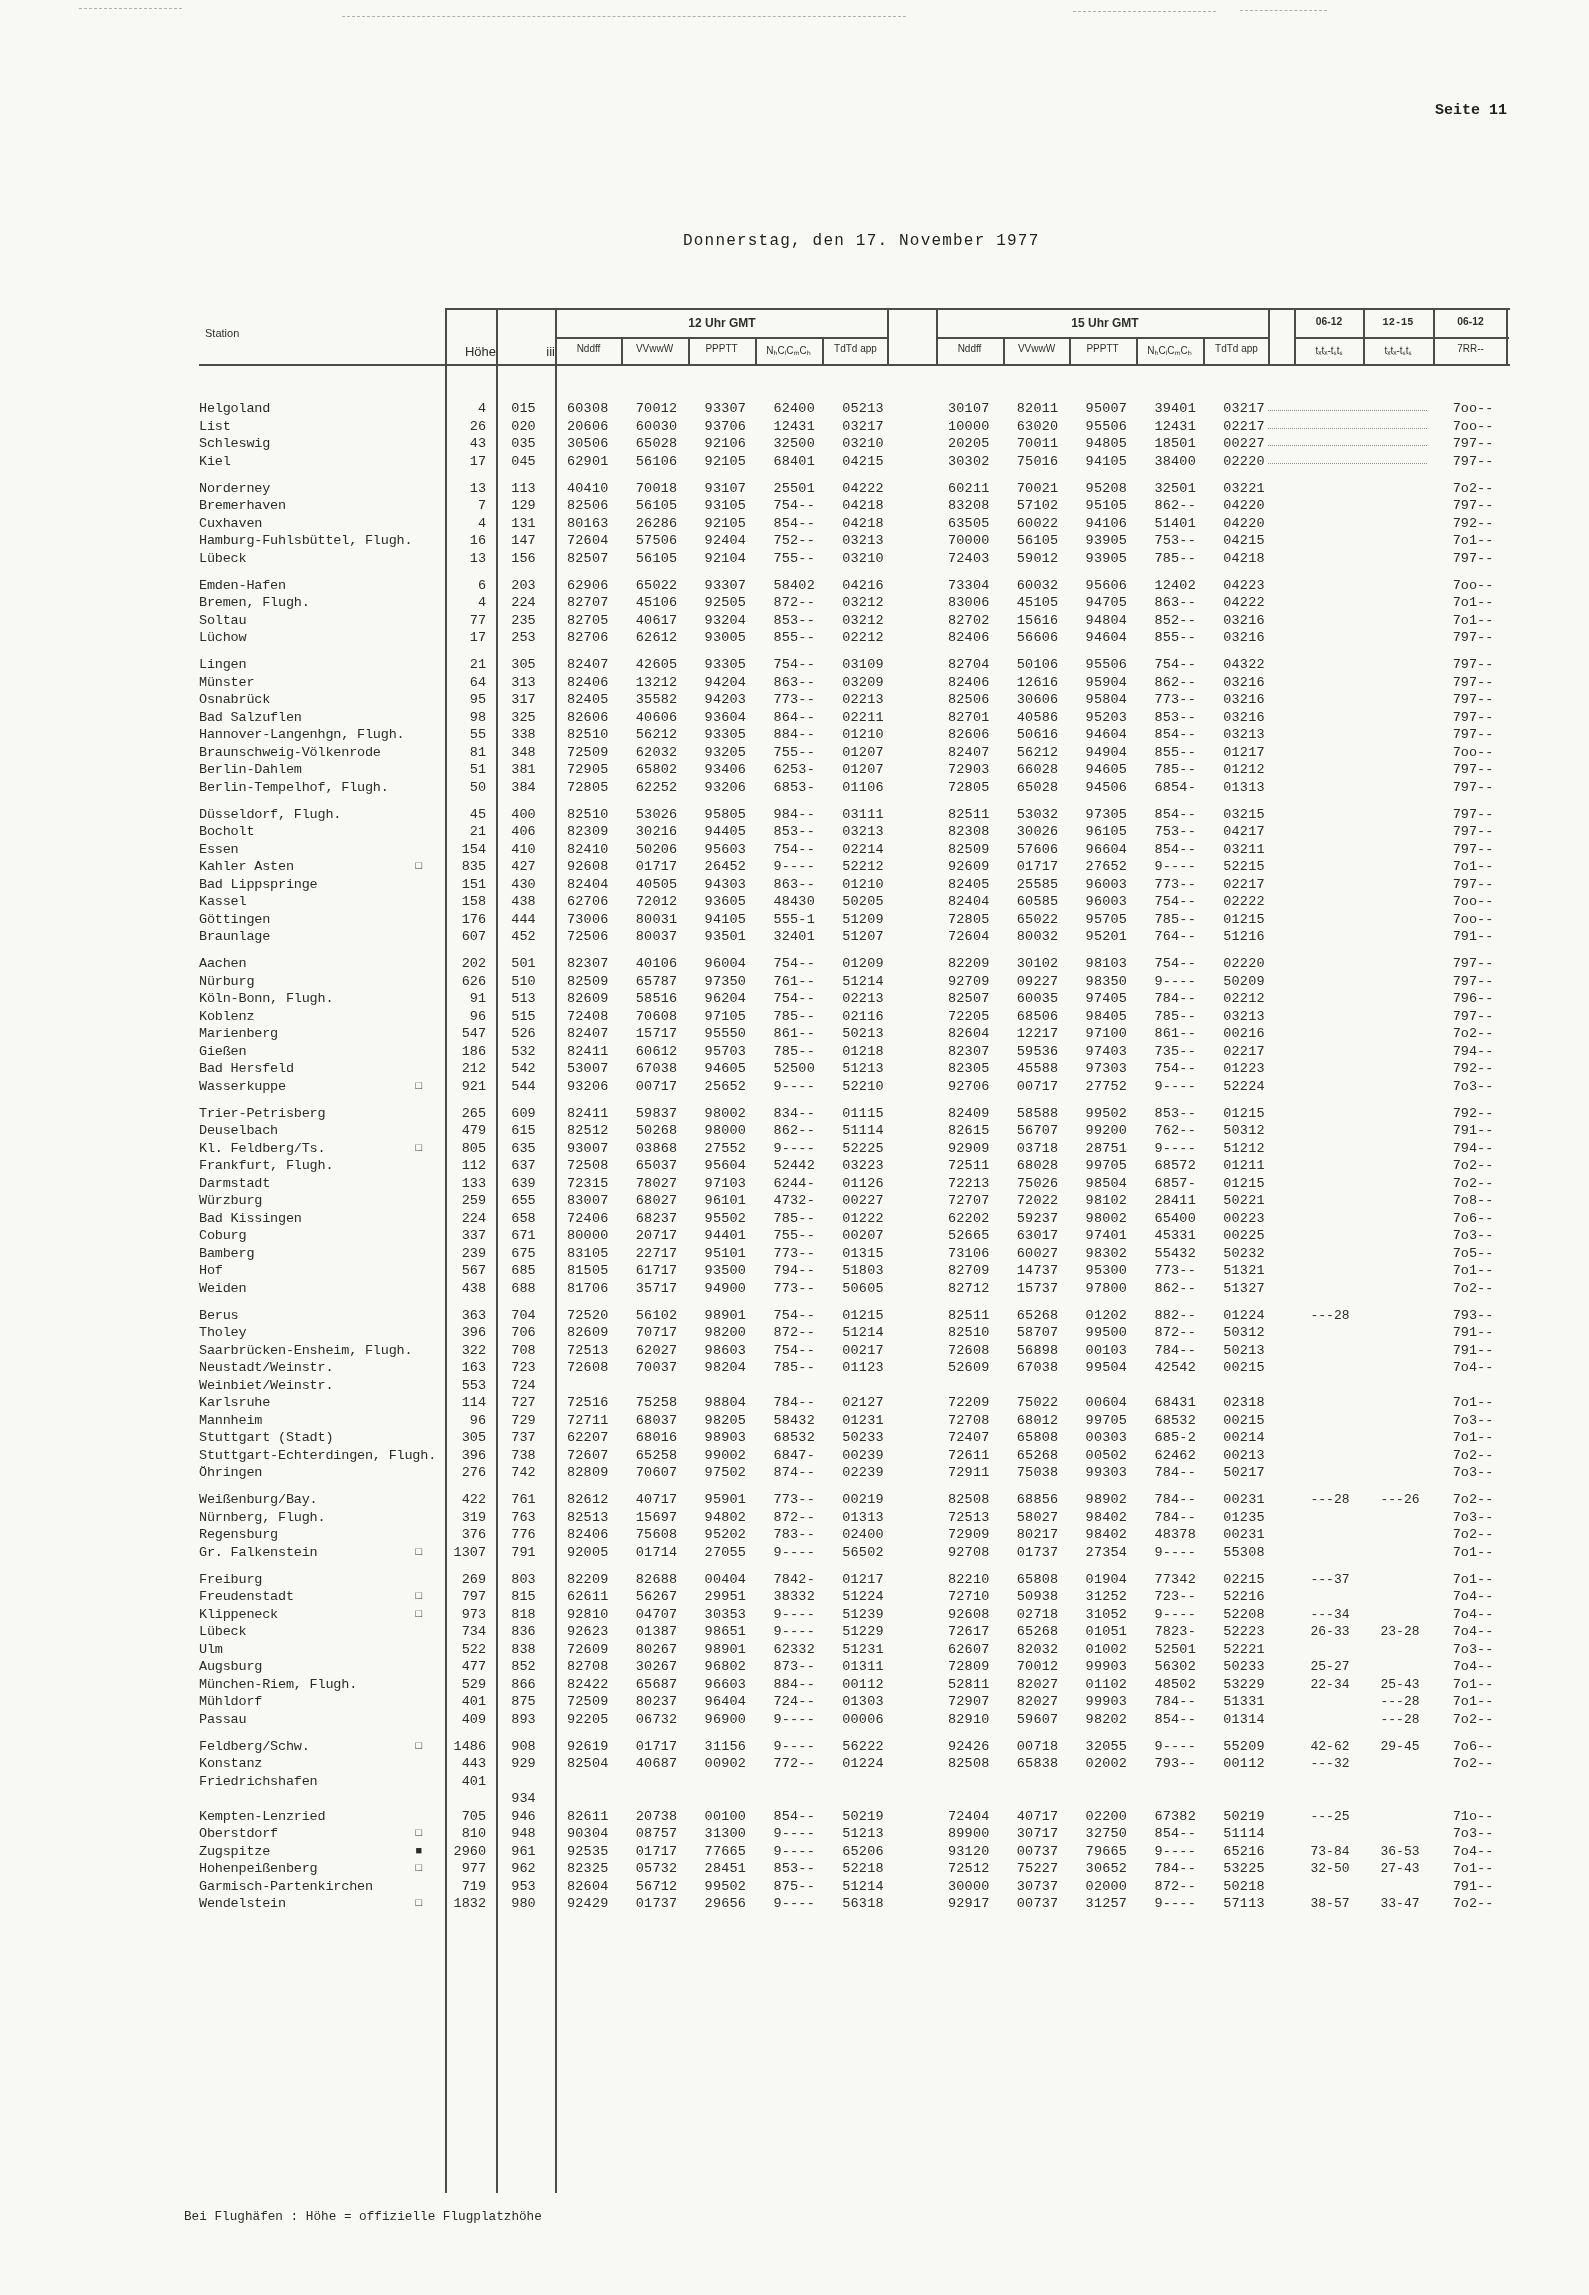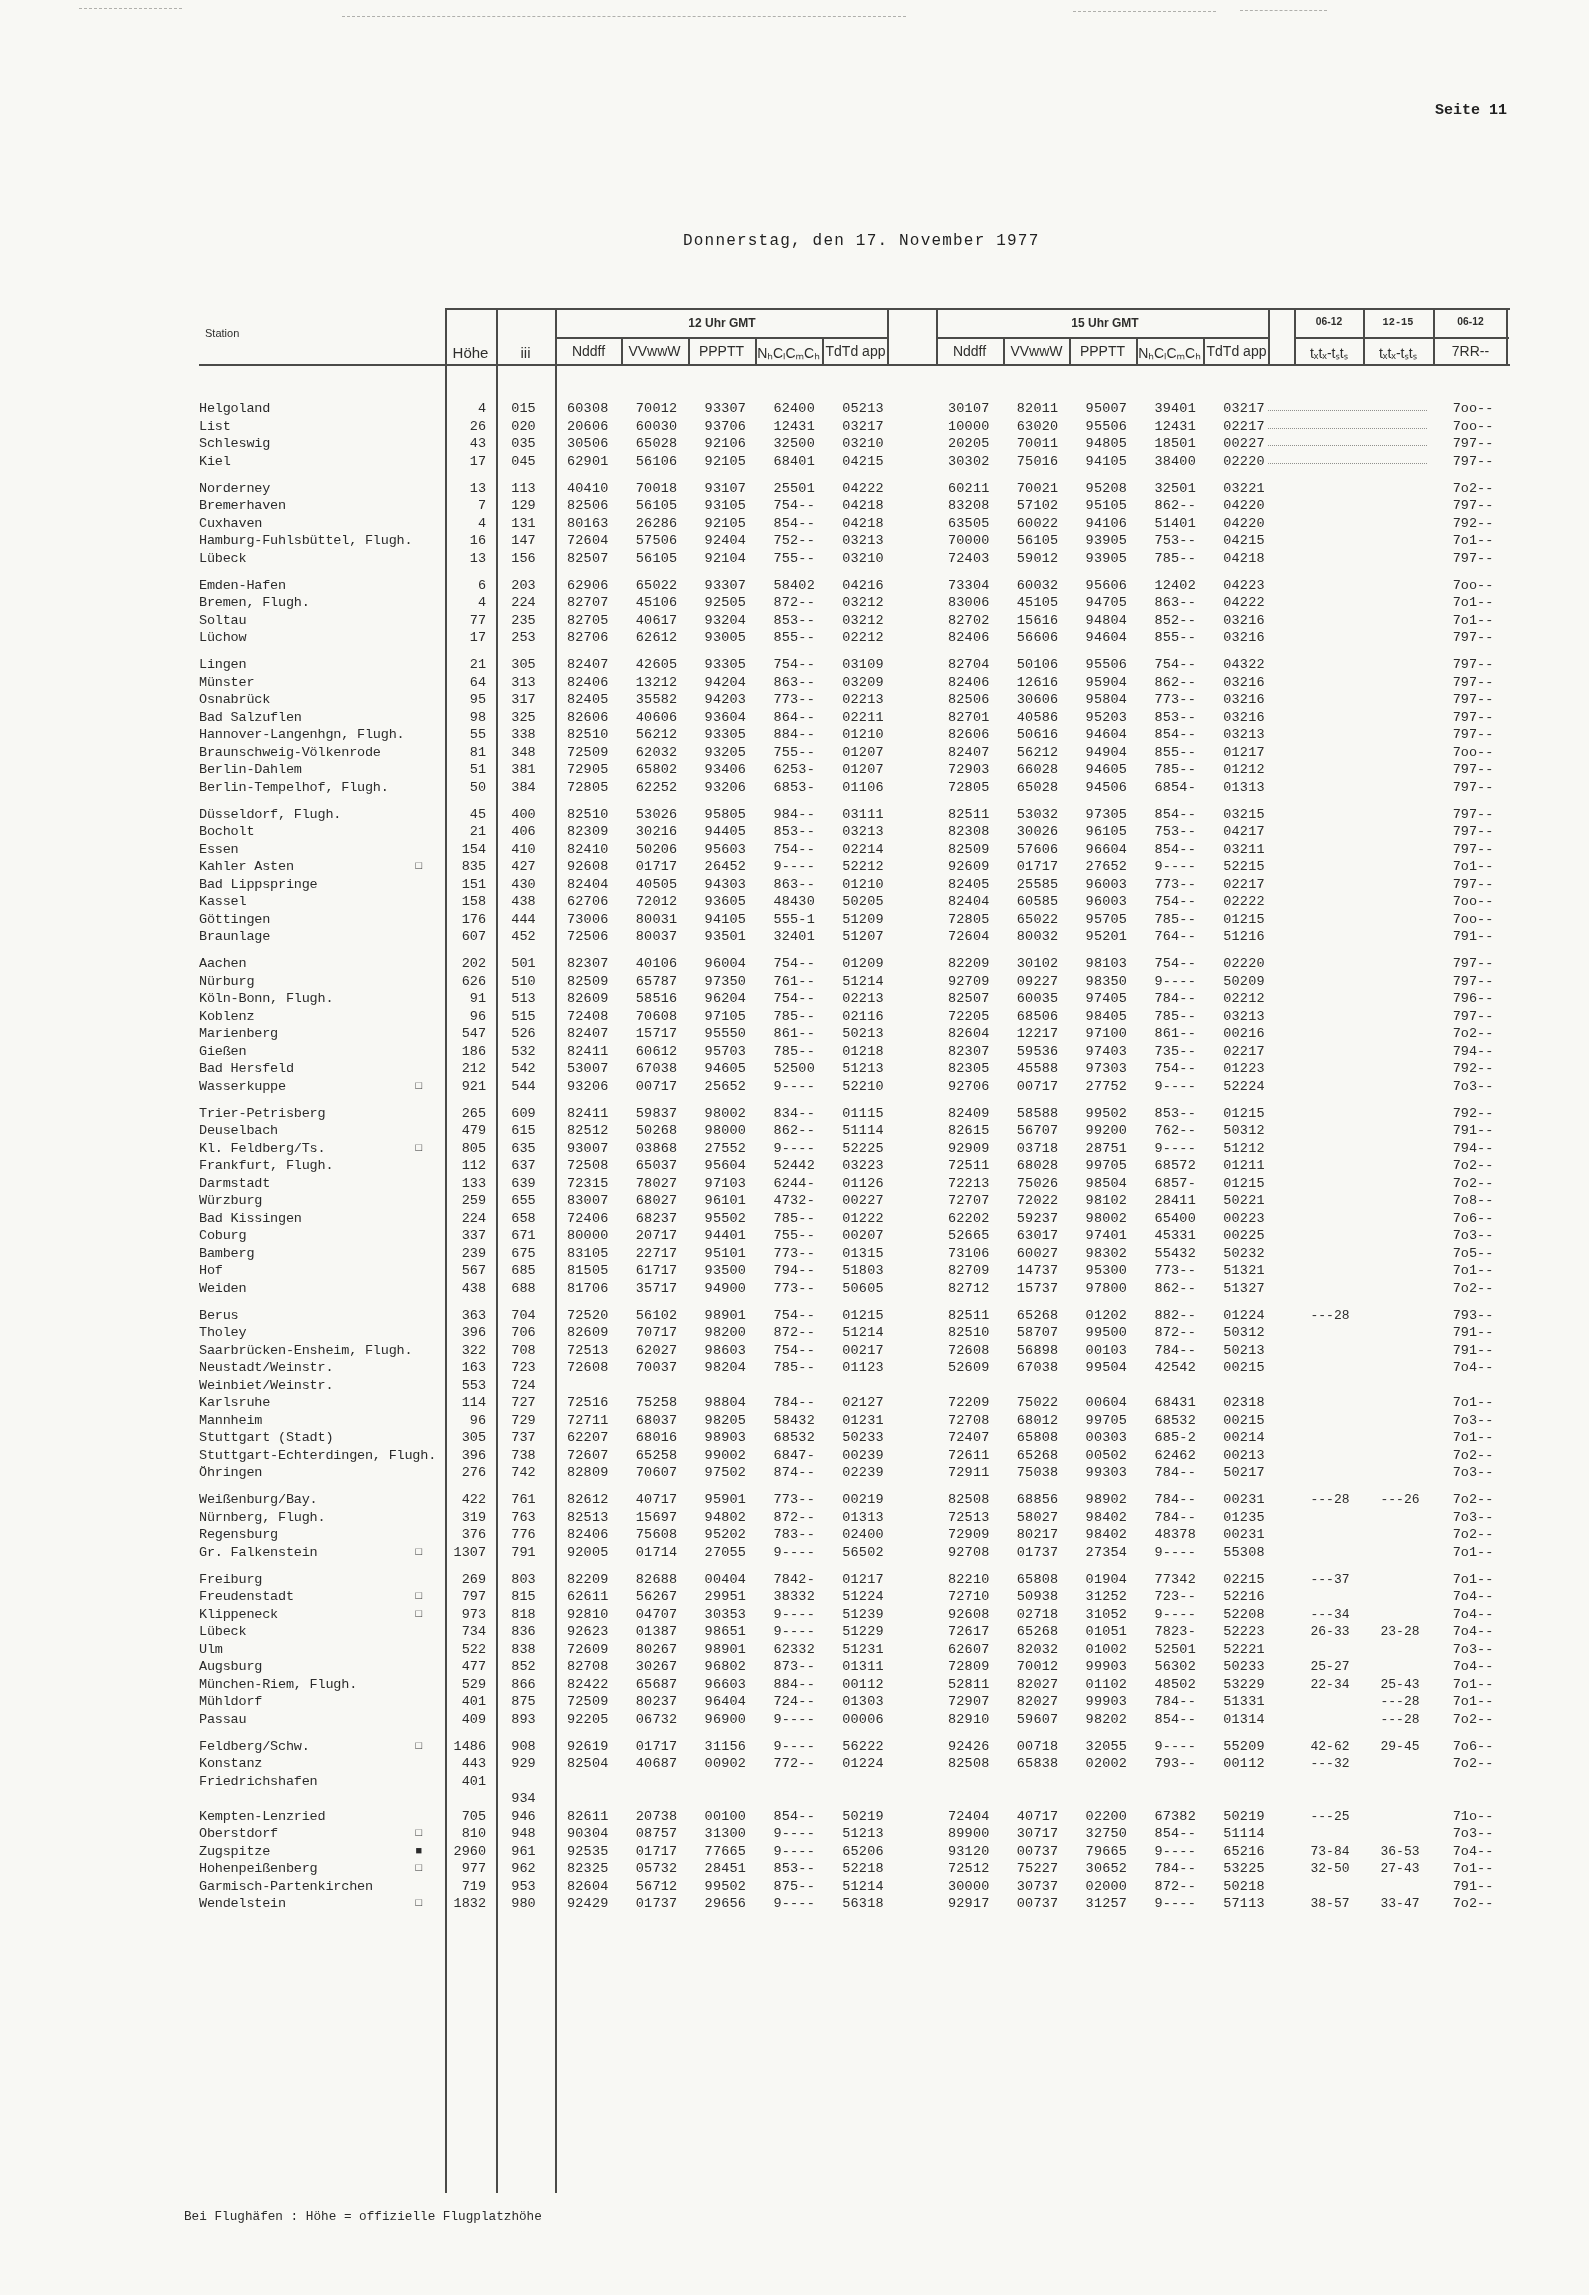--- a/index.html
+++ b/index.html
@@ -13,22 +13,22 @@
                  font-weight:bold; font-size:15px; color:#222; }
   .title { position:absolute; top:232px; left:683px; font-size:16px; letter-spacing:1.2px; color:#222; }
 
   
   .hline { position:absolute; height:1.6px; background:#4b4b48; }
   .vline { position:absolute; width:1.6px; background:#4b4b48; }
 
   
   .hl { position:absolute; font-family:"Liberation Sans",sans-serif; color:#2e2e2c; text-align:center; }
   .hl.big { font-weight:bold; font-size:12px; }
-  .hl.small { font-size:14px; }
-  .hl.mid { font-size:15px; }
+  .hl.small { font-size:10px; }
+  .hl.mid { font-size:13px;text-align:right; }
   .hl.station-h { text-align:left; font-size:11px; }
   .hl.period { font-weight:bold; font-size:10.3px; }
 
   
   .tbody { position:absolute; left:199px; top:373px; width:1311px; }
   .group { margin-top:9.5px; }
   .group:first-child { margin-top:27px; }
   .row { position:relative; display:grid; grid-template-columns:215px 32px 51px 59px 381px 358px 70px 70px 76px;
          height:17.5px; line-height:17.5px; font-size:13.5px; white-space:nowrap; }
   .cell { overflow:visible; }

